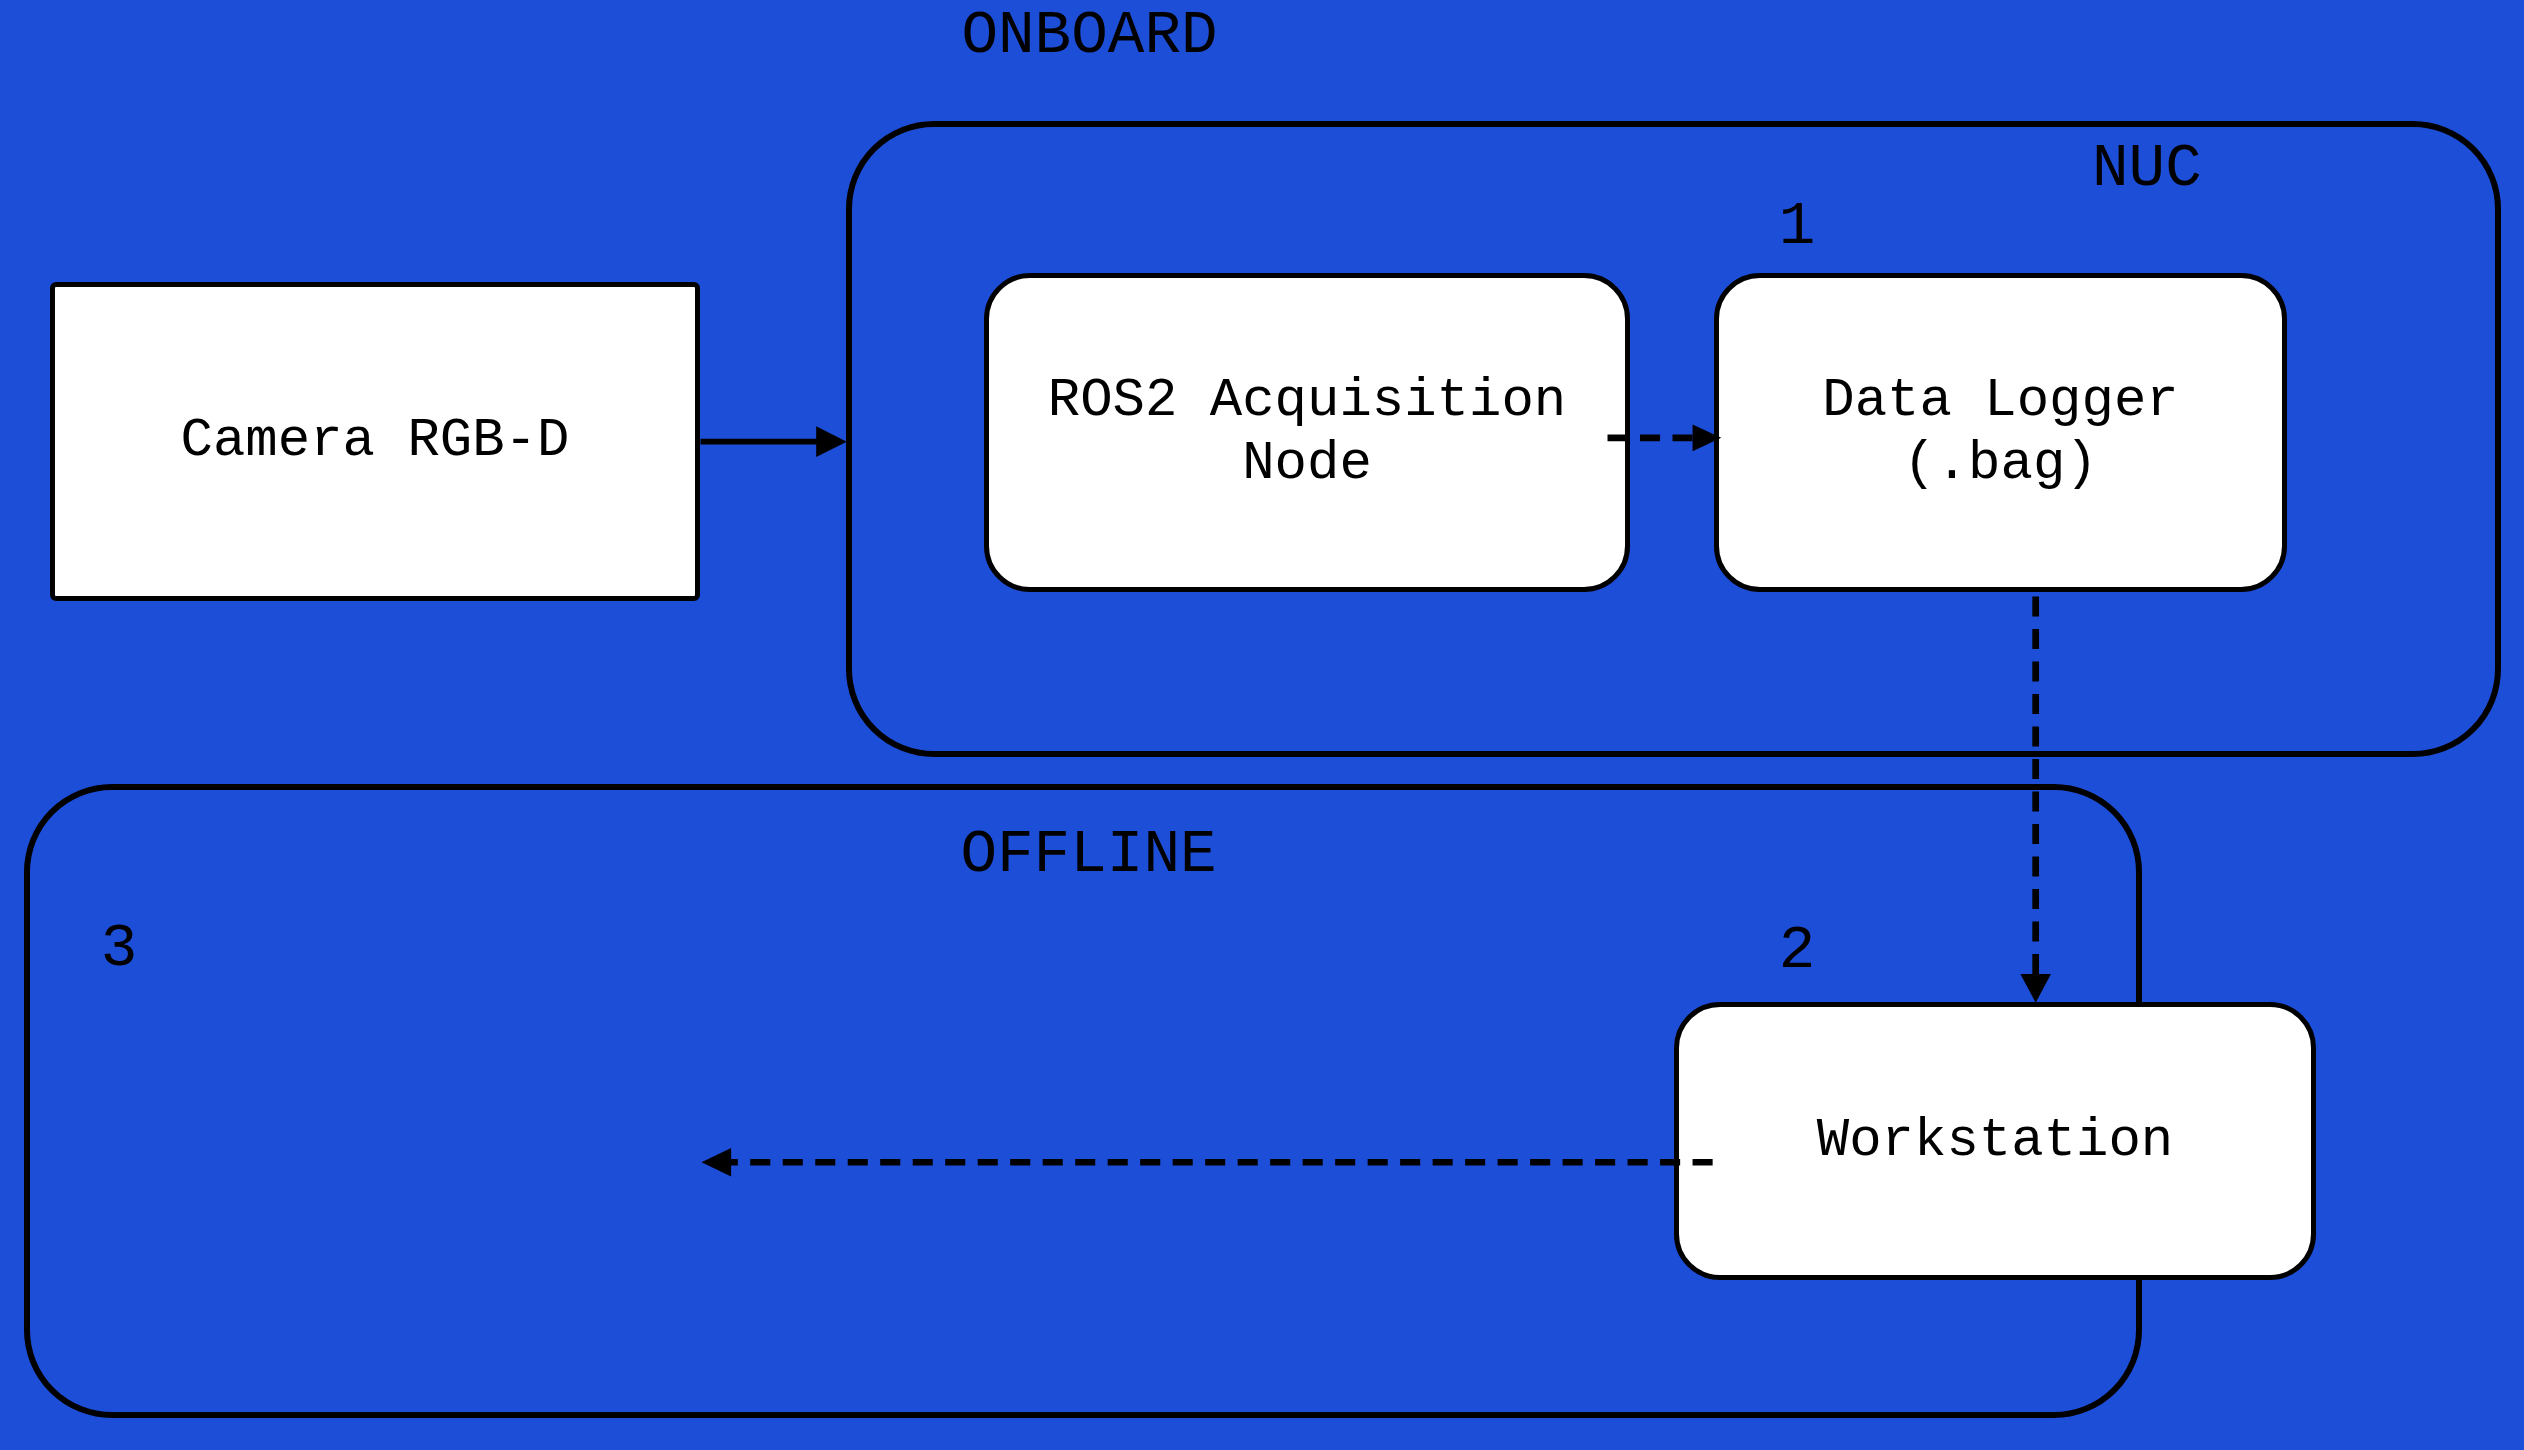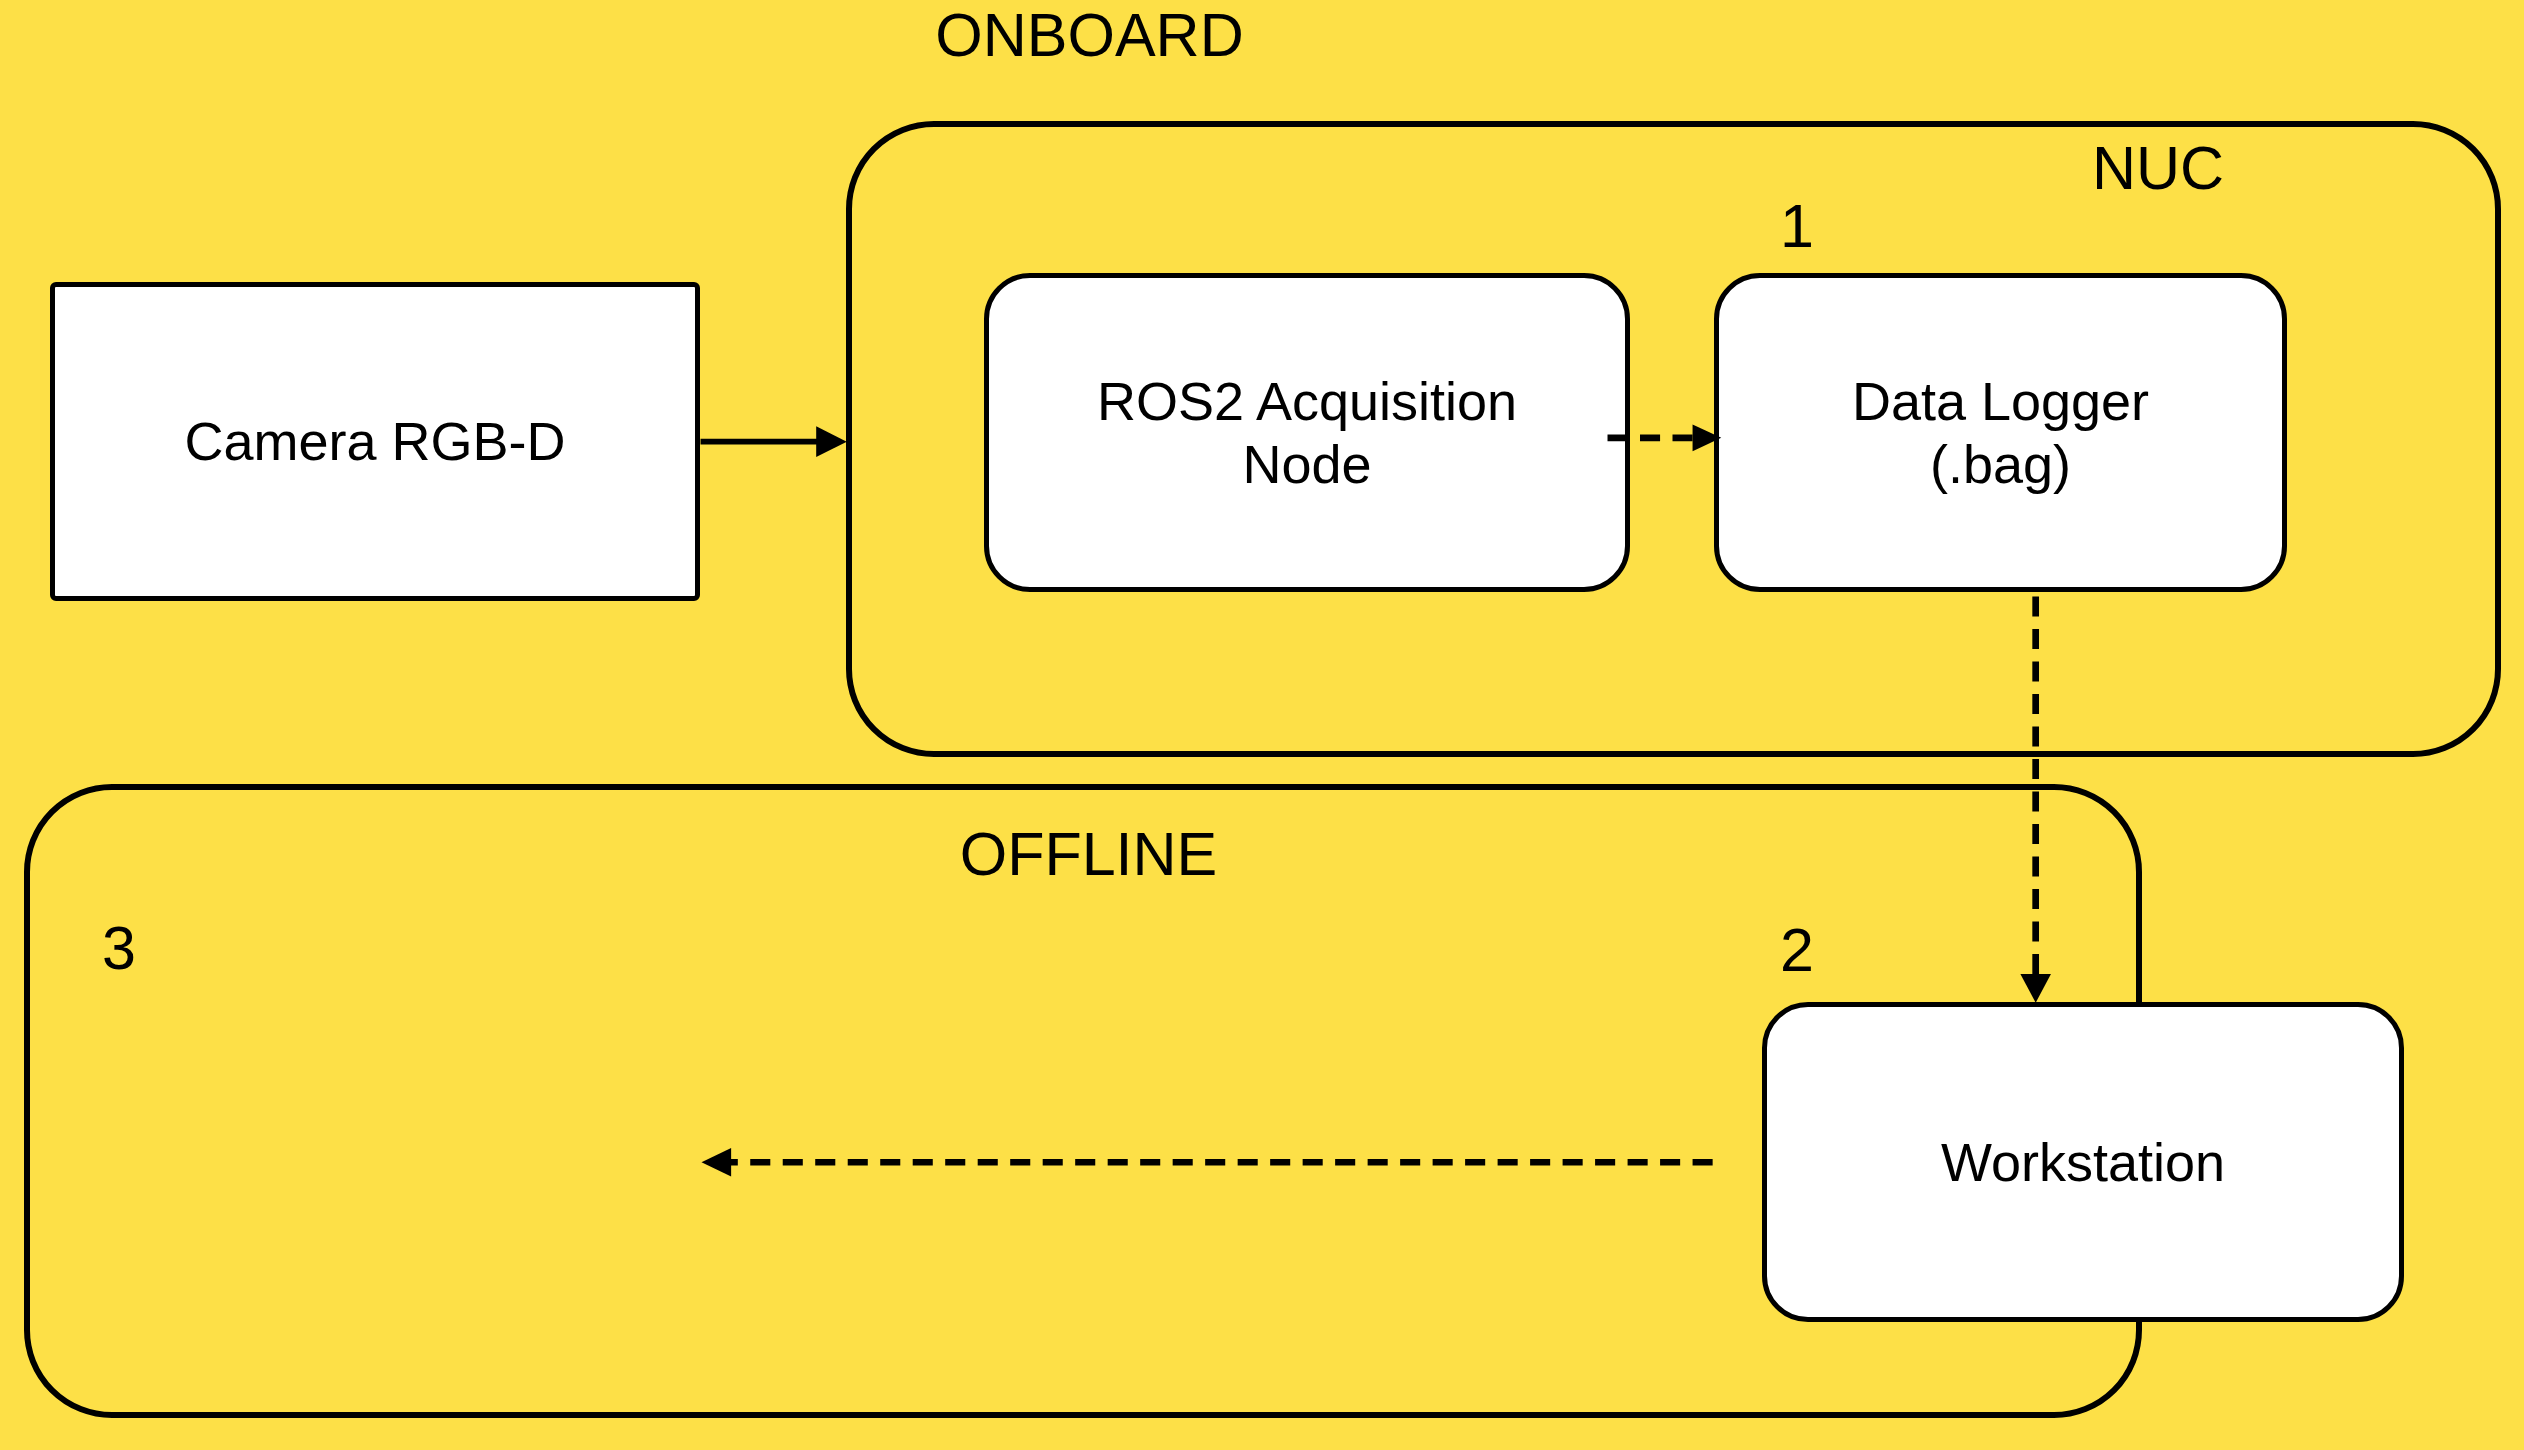--- a/index.html
+++ b/index.html
@@ -3,22 +3,23 @@
 <meta charset="utf-8">
 <style>
   * { box-sizing: border-box; margin: 0; padding: 0; }
   html, body { background: #ffffff; }
   body { font-family: "Liberation Sans", sans-serif; color: #000; }
 
   .canvas {
     position: relative;
     width: 2525px;
     height: 1451px;
-    background: #fde047;
+    background: #1d4ed8;
     overflow: hidden;
+    font-family: Liberation Mono, monospace;
   }
 
   
   .container {
     position: absolute;
     border: 6.7px solid #000;
     border-radius: 88px;
     background: transparent;
   }
   .container-nuc { left: 846px; top: 121px; width: 1655px; height: 636px; }
@@ -36,21 +37,21 @@
     text-align: center;
     font-size: 54px;
     line-height: 1.16;
     white-space: pre-line;
     color: #000;
   }
   .node-camera        { left: 50px;   top: 282px;  width: 650px; height: 319px; border-radius: 6px; }
   .node-ros2          { left: 984px; top: 273px;  width: 646px; height: 319px; }
   .node-datalogger    { left: 1714px; top: 273px;  width: 573px; height: 319px; }
   .node-postprocessing{ left: 54px;   top: 1002px; width: 647px; height: 320px; }
-  .node-workstation   { left: 1762px; top: 1002px; width: 642px; height: 320px; }
+  .node-workstation   { left: 1674px; top: 1002px; width: 642px; height: 278px; }
 
   
   .seclabel {
     position: absolute;
     font-size: 61px;
     line-height: 71px;
     color: #000;
     text-align: center;
   }
   .label-onboard { left: 931px; top: 0px; width: 317px; }

